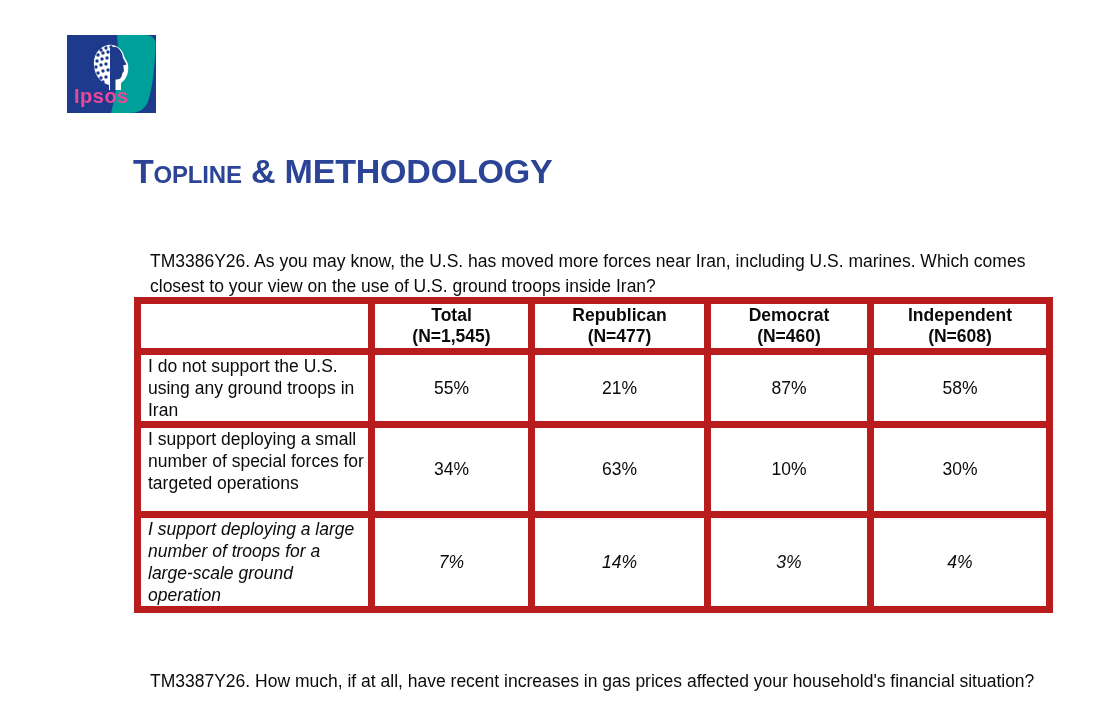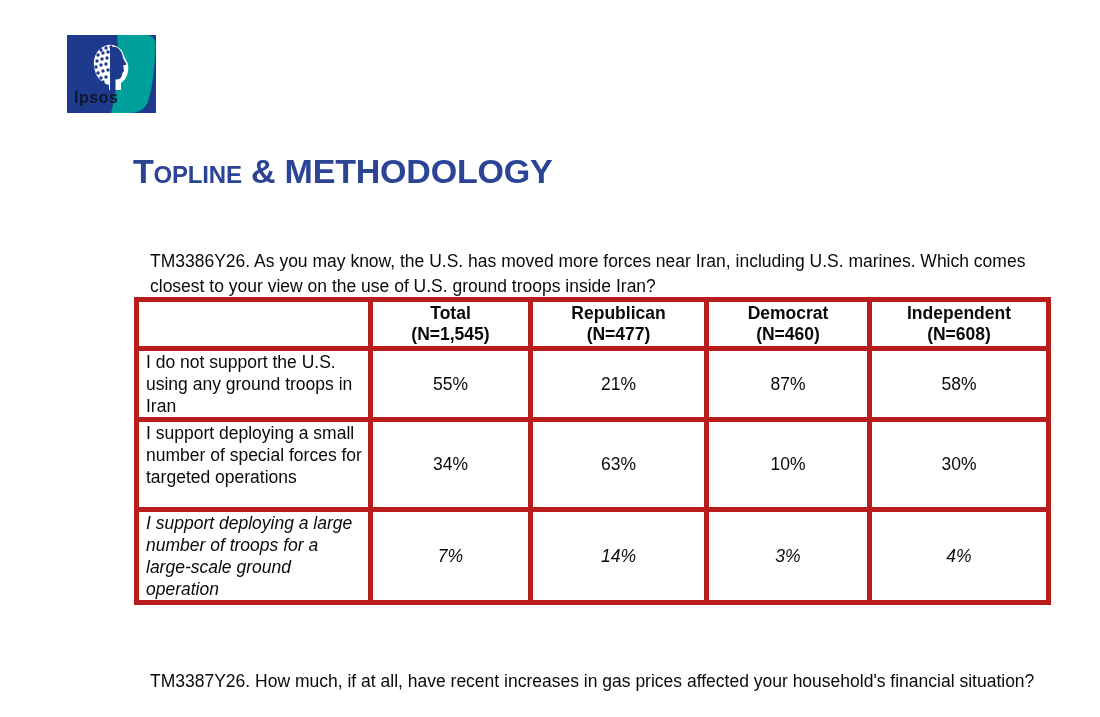--- a/index.html
+++ b/index.html
@@ -29,22 +29,22 @@
     left: 67px;
     top: 35px;
     width: 89px;
     height: 78px;
   }
   .logo svg { display: block; width: 100%; height: 100%; }
   .logo-text {
     position: absolute;
     left: 7px;
     bottom: 7px;
-    color: #0f172a;
-    font-size: 16px;
+    color: #ec4899;
+    font-size: 20px;
     font-weight: 700;
     letter-spacing: 0.5px;
     line-height: 1;
   }
 
   
   .page-title {
     position: absolute;
     left: 133px;
     top: 152px;
@@ -75,21 +75,21 @@
     left: 134px;
     top: 297px;
     width: 912px;
     border-collapse: collapse;
     table-layout: fixed;
     font-size: 17.5px;
     color: #0a0a0a;
   }
   table.results th,
   table.results td {
-    border: 5px solid #b91c1c;
+    border: 7px solid #b91c1c;
     overflow: hidden;
     margin-top: 24px;
   }
   col.c0 { width: 234px; }
   col.c1 { width: 160px; }
   col.c2 { width: 176px; }
   col.c3 { width: 163px; }
   col.c4 { width: 179px; }
 
   tr.r-head  { height: 46px; }

